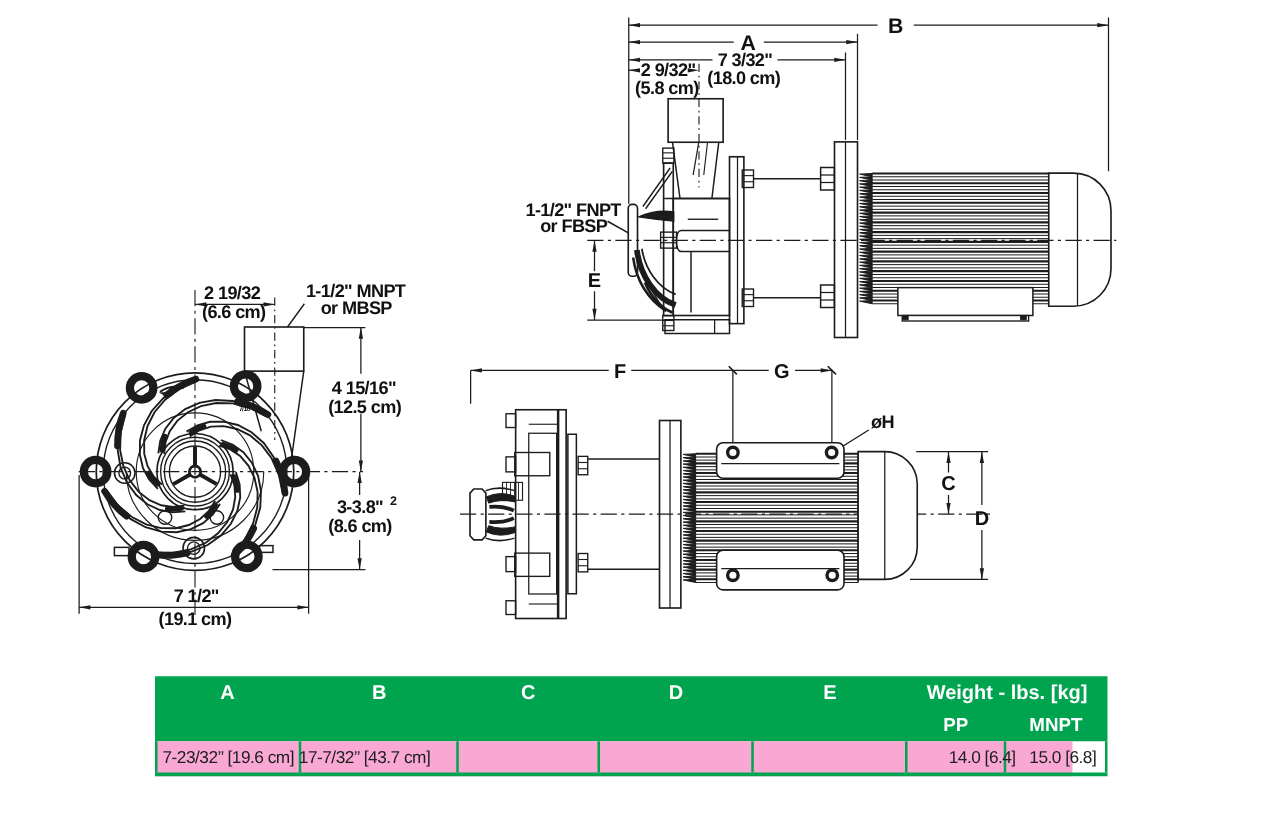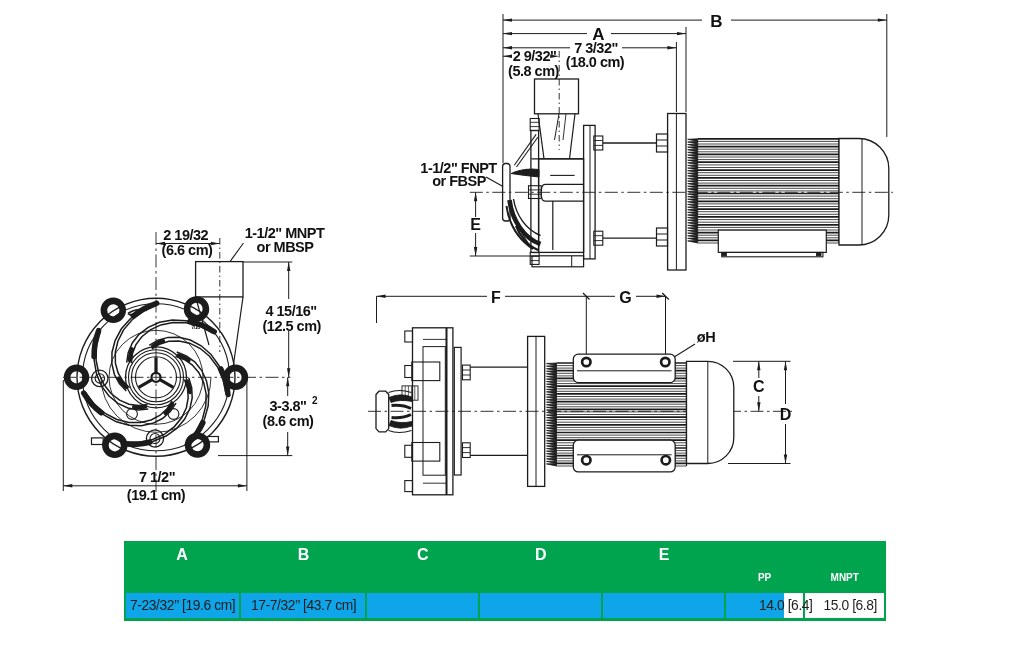--- a/index.html
+++ b/index.html
@@ -1,20 +1,20 @@
 <!DOCTYPE html>
 <html><head><meta charset="utf-8">
 <style>
 html,body{margin:0;padding:0;background:#fff;}
 body{width:1024px;height:662px;position:relative;font-family:"Liberation Sans",sans-serif;overflow:hidden}
 #tbl{position:absolute;left:123.7px;top:541px;width:762.1px;height:79.8px;}
 .hdr{position:absolute;left:0;top:0;width:762.1px;height:51.5px;background:#00a44f;}
 .hl{position:absolute;top:5px;height:20px;color:#fff;font-weight:bold;font-size:16px;text-align:center;}
-.h2{position:absolute;top:30.5px;height:20px;color:#fff;font-weight:bold;font-size:10px;text-align:center;}
-.drow{position:absolute;left:0;top:51.5px;width:660px;height:28.3px;background:#0ea5e9;}
+.h2{position:absolute;top:30.5px;height:20px;color:#fff;font-weight:bold;font-size:15px;text-align:center;}
+.drow{position:absolute;left:0;top:51.5px;width:734px;height:28.3px;background:#f9a8d4;}
 .vl{position:absolute;top:0;width:2px;height:25.8px;background:#00a44f;}
 .bb{position:absolute;top:25.8px;left:0;width:762.1px;height:2.5px;background:#00a44f;}
 .dt{position:absolute;top:0;height:25.5px;font-size:13.8px;letter-spacing:-0.4px;color:#1d1d1d;text-align:center;line-height:25.5px;white-space:nowrap;}
 </style></head>
 <body>
 <svg width="1024" height="662" viewBox="0 0 1024 662" style="position:absolute;left:0;top:0">
 <line x1="503.0" y1="14.0" x2="503.0" y2="163.0" stroke="#1c1c1c" stroke-width="1.0"></line>
 <line x1="886.8" y1="14.0" x2="886.8" y2="137.0" stroke="#1c1c1c" stroke-width="1.0"></line>
 <line x1="686.0" y1="27.0" x2="686.0" y2="112.0" stroke="#1c1c1c" stroke-width="1.0"></line>
 <line x1="676.4" y1="42.0" x2="676.4" y2="112.0" stroke="#1c1c1c" stroke-width="1.0"></line>
@@ -358,30 +358,31 @@
 <polygon points="785.5,463.5 783.8,454.5 787.2,454.5" fill="#1c1c1c" stroke="#1c1c1c" stroke-width="0"></polygon>
 <text x="785.5" y="420.0" font-family="&quot;Liberation Sans&quot;,sans-serif" font-size="16" font-weight="bold" fill="#111" text-anchor="middle" letter-spacing="0">D</text>
 </svg>
 <div id="tbl">
  <div class="hdr">
   <div class="hl" style="left:0;width:116.8px">A</div>
   <div class="hl" style="left:116.8px;width:125.9px">B</div>
   <div class="hl" style="left:242.7px;width:112.6px">C</div>
   <div class="hl" style="left:355.3px;width:123.5px">D</div>
   <div class="hl" style="left:478.8px;width:123px">E</div>
+  <div class="hl" style="left:601.8px;width:160.3px">Weight - lbs. [kg]</div>
   <div class="h2" style="left:601.8px;width:78.2px">PP</div>
   <div class="h2" style="left:680px;width:82.1px">MNPT</div>
  </div>
  <div class="drow">
   <div class="vl" style="left:0"></div>
   <div class="vl" style="left:115.8px"></div>
   <div class="vl" style="left:241.7px"></div>
   <div class="vl" style="left:354.3px"></div>
   <div class="vl" style="left:477.8px"></div>
   <div class="vl" style="left:600.8px"></div>
   <div class="vl" style="left:679px"></div>
   <div class="vl" style="left:760.1px"></div>
   <div class="bb"></div>
   <div class="dt" style="left:2px;width:113.8px">7-23/32’’ [19.6 cm]</div>
-  <div class="dt" style="left:118px;width:123.9px">17-7/32’’ [43.7 cm]</div>
+  <div class="dt" style="left:106px;width:123.9px">17-7/32’’ [43.7 cm]</div>
   <div class="dt" style="left:624px;width:76.2px">14.0 [6.4]</div>
   <div class="dt" style="left:687px;width:79.1px">15.0 [6.8]</div>
  </div>
 </div>
 </body></html>

